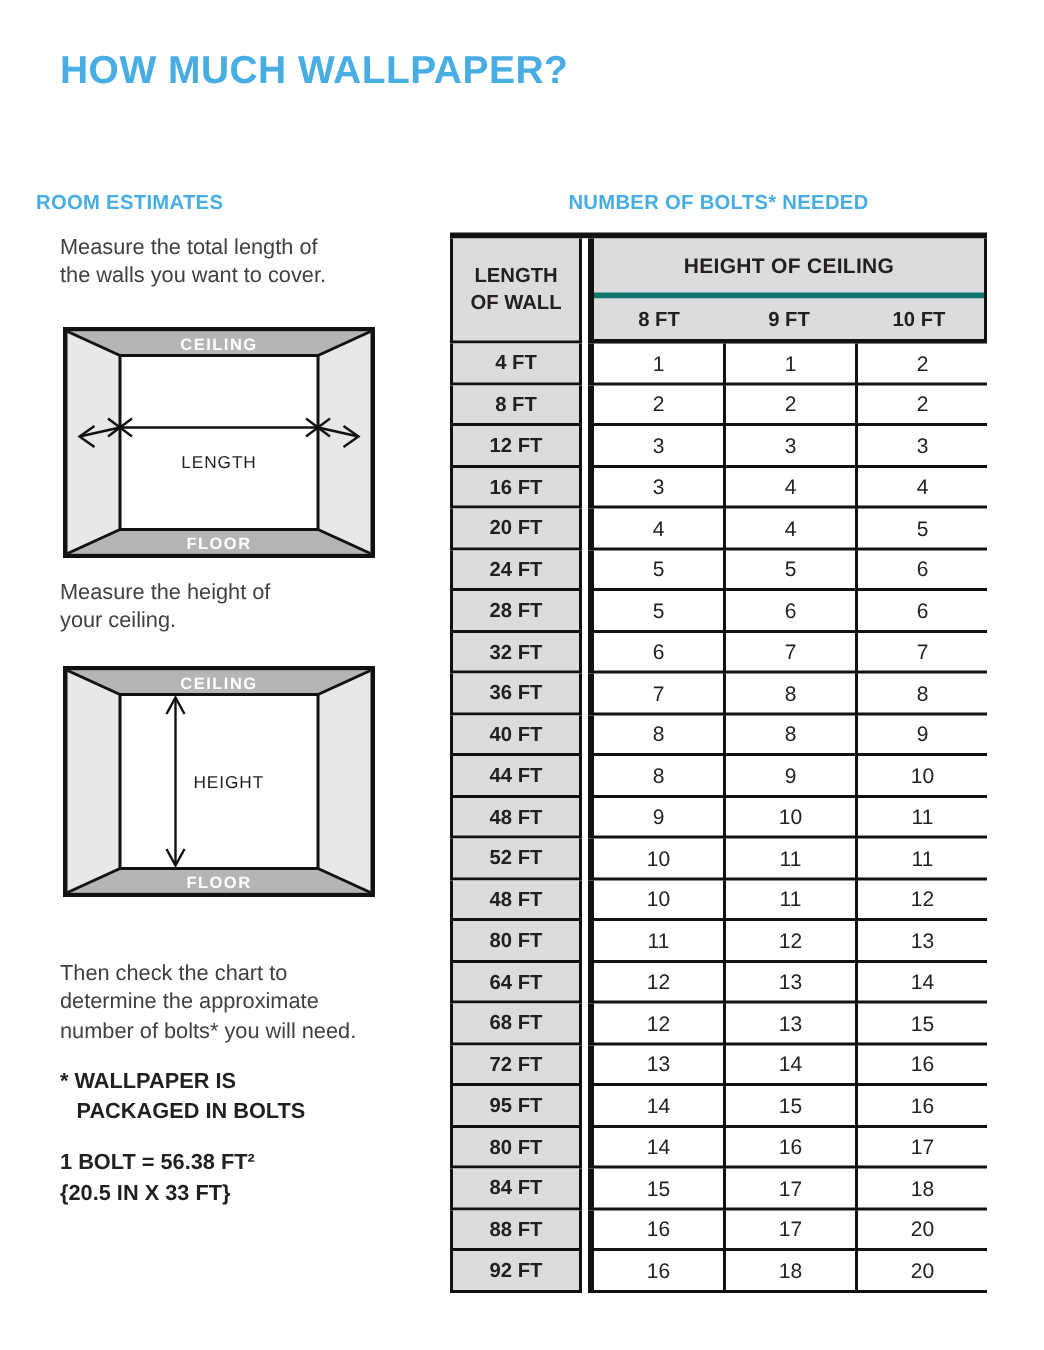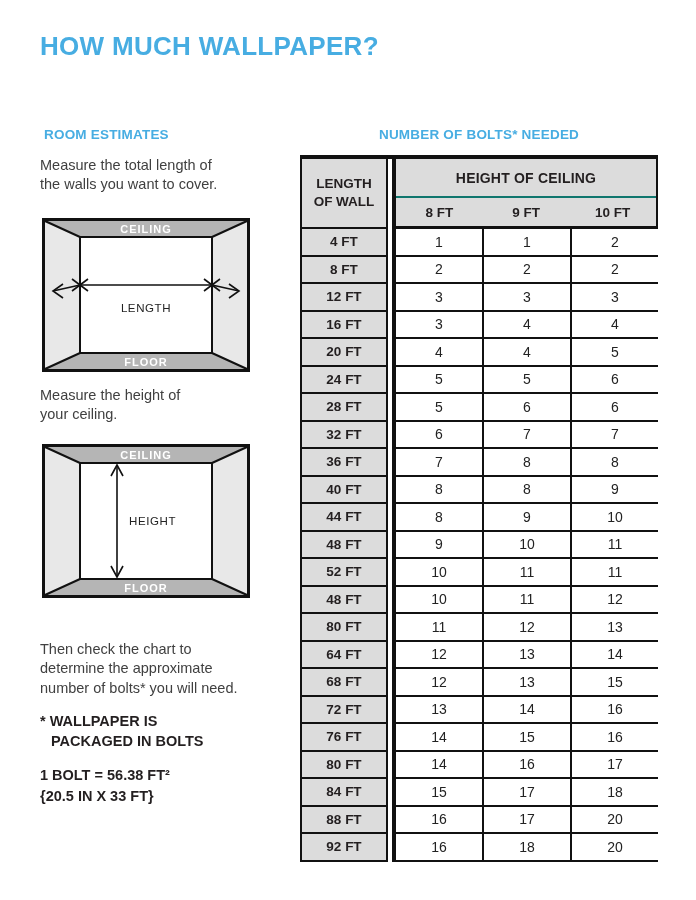--- a/index.html
+++ b/index.html
@@ -8,21 +8,21 @@
     font-family:"Liberation Sans", sans-serif; color:#231f20; overflow:hidden;
   }
   .page-title {
     position:absolute; left:40px; top:31px;
     font-size:26px; font-weight:bold; letter-spacing:0.3px; color:var(--accent,#47ade2);
   }
   .section-head {
     position:absolute; top:127px; font-size:13.5px; font-weight:bold;
     letter-spacing:0.2px; color:var(--accent,#47ade2);
   }
-  .room-head { left:44px; }
+  .room-head { left:24px; }
   .table-head { left:300px; width:358px; text-align:center; }
   .para {
     position:absolute; left:40px; font-size:14.5px; line-height:1.34;
     white-space:pre-line; color:#404040;
   }
   .p1 { top:156px; } .p2 { top:386px; } .p3 { top:640px; }
   .footnote { position:absolute; left:40px; top:711px; font-size:14.5px; font-weight:bold; line-height:1.4; }
   .footnote .indent { padding-left:11px; }
   .bolt-info {
     position:absolute; left:40px; top:765px; font-size:14.5px; font-weight:bold;
@@ -40,21 +40,21 @@
   .t-label-head {
     width:88px; box-sizing:border-box; background:var(--cellgray,#dcdcdc);
     border:2px solid #111; border-top:none;
     display:flex; align-items:center; justify-content:center; text-align:center;
     font-size:13.5px; font-weight:bold; line-height:1.3; white-space:pre-line;
   }
   .t-gap { width:4px; background:#fff; }
   .t-divider { width:4px; background:#111; }
   .t-right-head { flex:1; display:flex; flex-direction:column; border-right:2px solid #111; box-sizing:border-box; }
   .t-group-head {
-    flex:1.35; background:var(--cellgray,#dcdcdc); border-bottom:2px solid #0f766e;
+    flex:1.35; background:var(--cellgray,#dcdcdc); border-bottom:4px solid #0f766e;
     display:flex; align-items:center; justify-content:center;
     font-size:14px; font-weight:bold; letter-spacing:0.2px;
   }
   .t-subheads { flex:1; background:var(--cellgray,#dcdcdc); display:flex; border-bottom:3px solid #111; box-sizing:border-box; }
   .t-subheads > div { flex:1; display:flex; align-items:center; justify-content:center; font-size:13.5px; font-weight:bold; }
   .t-row { display:flex; height:27.5px; }
   .t-label {
     width:88px; box-sizing:border-box; background:var(--cellgray,#dcdcdc);
     border:2px solid #111; border-top:none;
     display:flex; align-items:center; justify-content:center;
@@ -322,21 +322,21 @@
           <div class="t-label">72 FT</div>
           <div class="t-gap"></div>
           <div class="t-divider"></div>
           <div class="t-data">
             <div class="t-cell">13</div>
             <div class="t-cell">14</div>
             <div class="t-cell">16</div>
           </div>
         </div>
         <div class="t-row">
-          <div class="t-label">76 FT</div>
+          <div class="t-label">95 FT</div>
           <div class="t-gap"></div>
           <div class="t-divider"></div>
           <div class="t-data">
             <div class="t-cell">14</div>
             <div class="t-cell">15</div>
             <div class="t-cell">16</div>
           </div>
         </div>
         <div class="t-row">
           <div class="t-label">80 FT</div>

